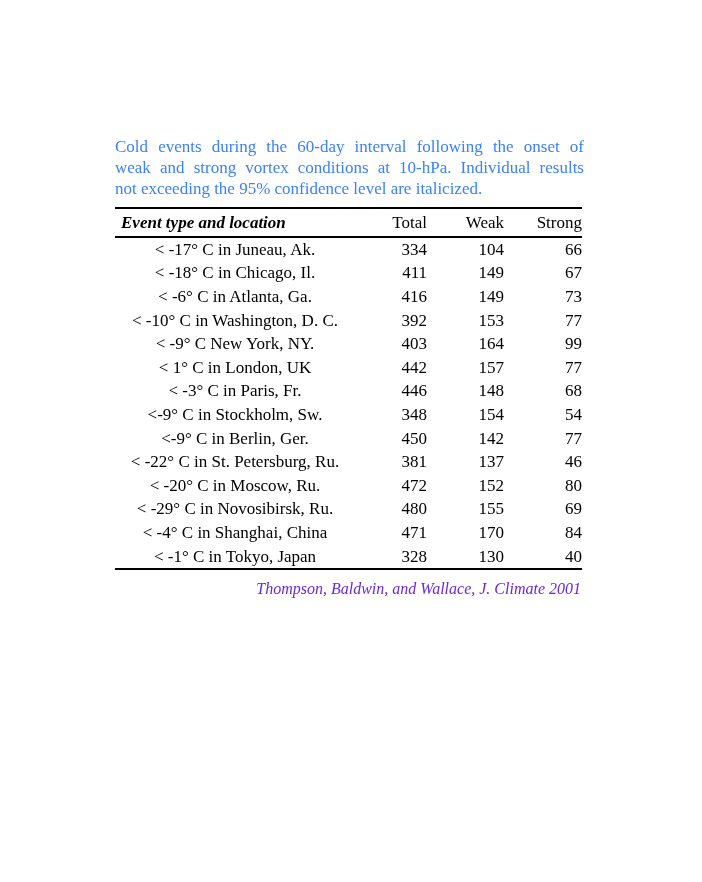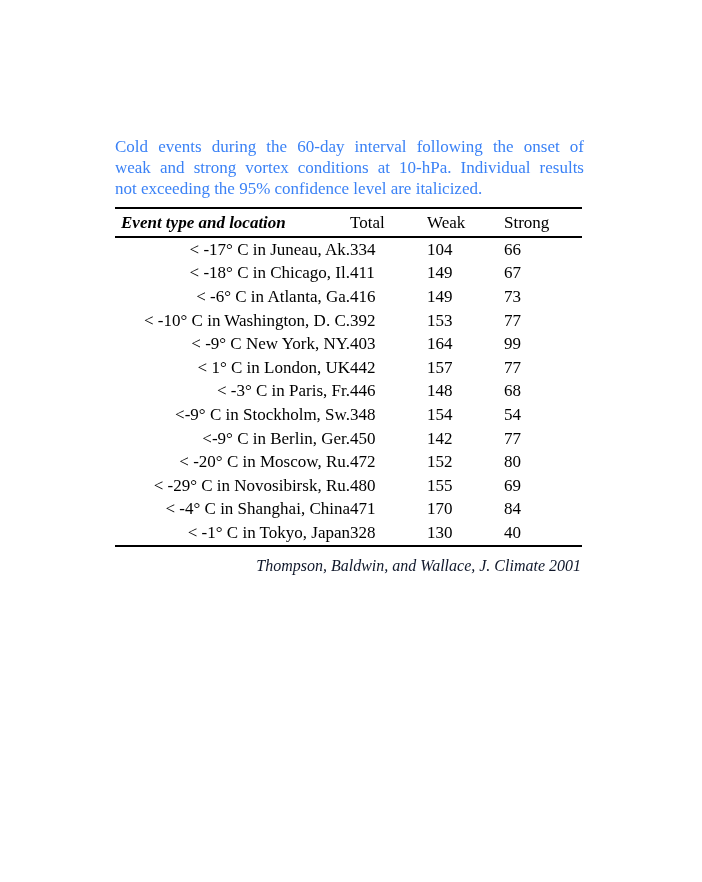--- a/index.html
+++ b/index.html
@@ -62,32 +62,32 @@
   .col-total  { width: 77px; }
   .col-weak   { width: 77px; }
   .col-strong { width: 78px; }
   th.loc {
     text-align: left;
     padding-left: 6px;
     font-weight: bold;
     font-style: italic;
   }
   td.loc {
-    text-align: right;
+    text-align: center;
     padding-left: 5px;
   }
-  .num { text-align: left; }
+  .num { text-align: right; }
   .ital { }
   .citation {
     margin: 9px 3px 0 0;
     font-size: 16px;
     line-height: 20px;
     font-style: italic;
     text-align: right;
-    color: #0f172a;
+    color: #6d28d9;
   }
 </style>
 </head>
 <body>
 
 <div class="content">
 
   <p class="caption">
     <span class="cap-line">Cold events during the 60-day interval following the onset of</span>
     <span class="cap-line">weak and strong vortex conditions at 10-hPa. Individual results</span>
@@ -158,20 +158,26 @@
         <td class="num">154</td>
         <td class="num">54</td>
       </tr>
       <tr>
         <td class="loc">&lt;-9° C in Berlin, Ger.</td>
         <td class="num">450</td>
         <td class="num">142</td>
         <td class="num">77</td>
       </tr>
       <tr>
+        <td class="loc">&lt; -22° C in St. Petersburg, Ru.</td>
+        <td class="num">381</td>
+        <td class="num">137</td>
+        <td class="num">46</td>
+      </tr>
+      <tr>
         <td class="loc">&lt; -20° C in Moscow, Ru.</td>
         <td class="num">472</td>
         <td class="num">152</td>
         <td class="num">80</td>
       </tr>
       <tr>
         <td class="loc">&lt; -29° C in Novosibirsk, Ru.</td>
         <td class="num">480</td>
         <td class="num">155</td>
         <td class="num">69</td>

